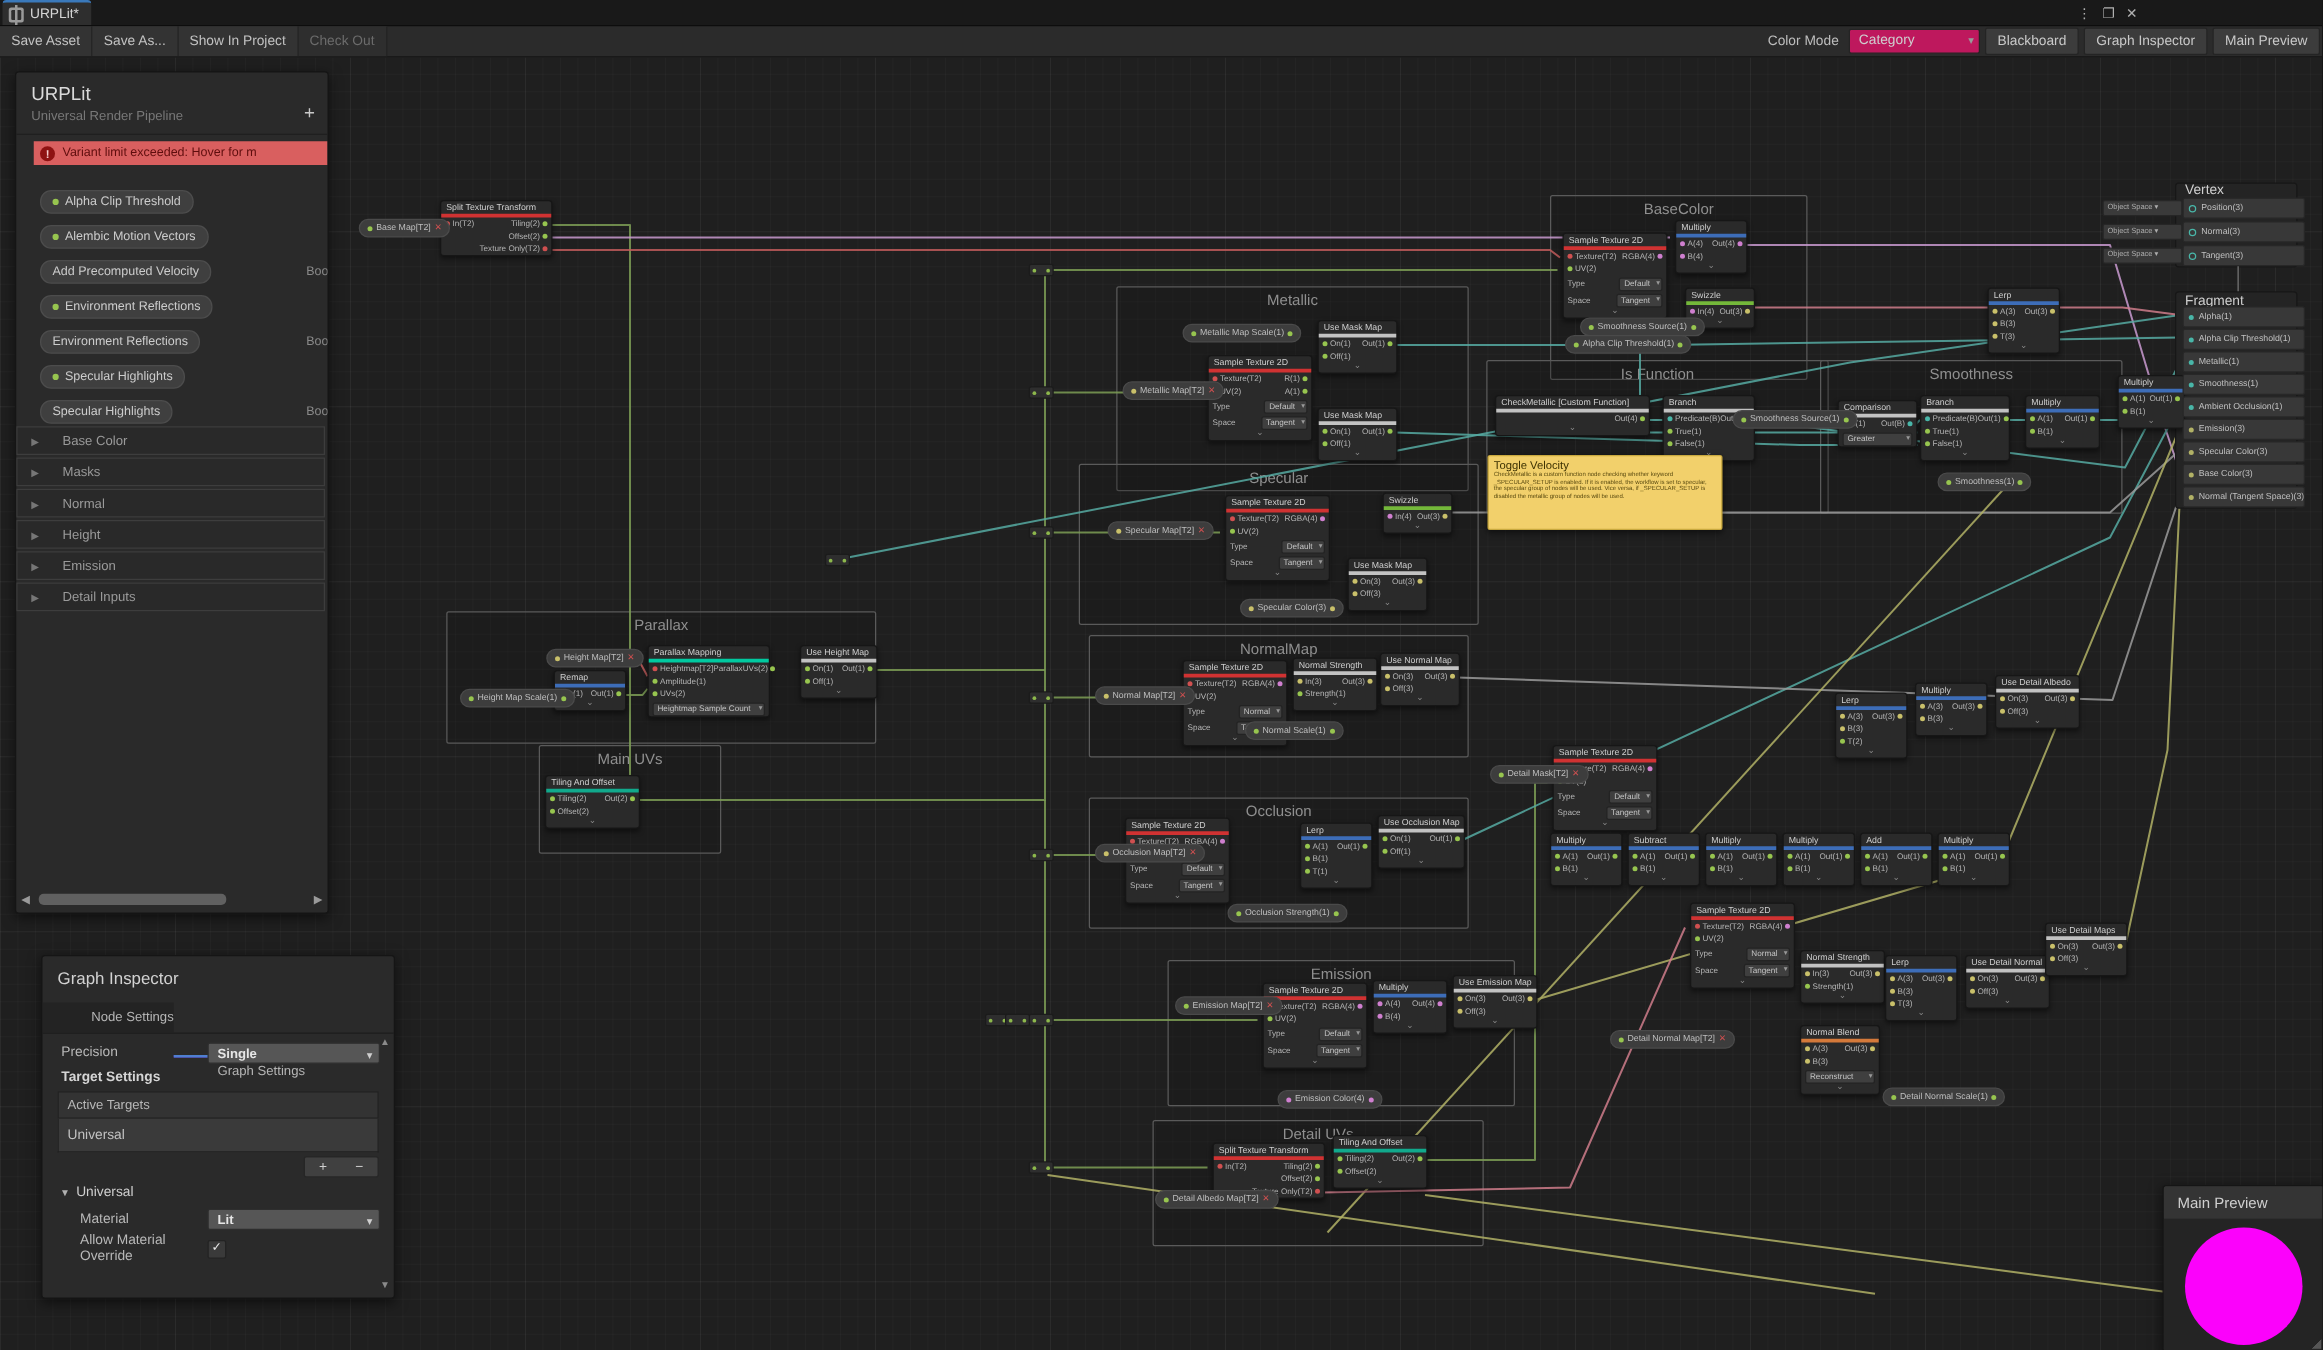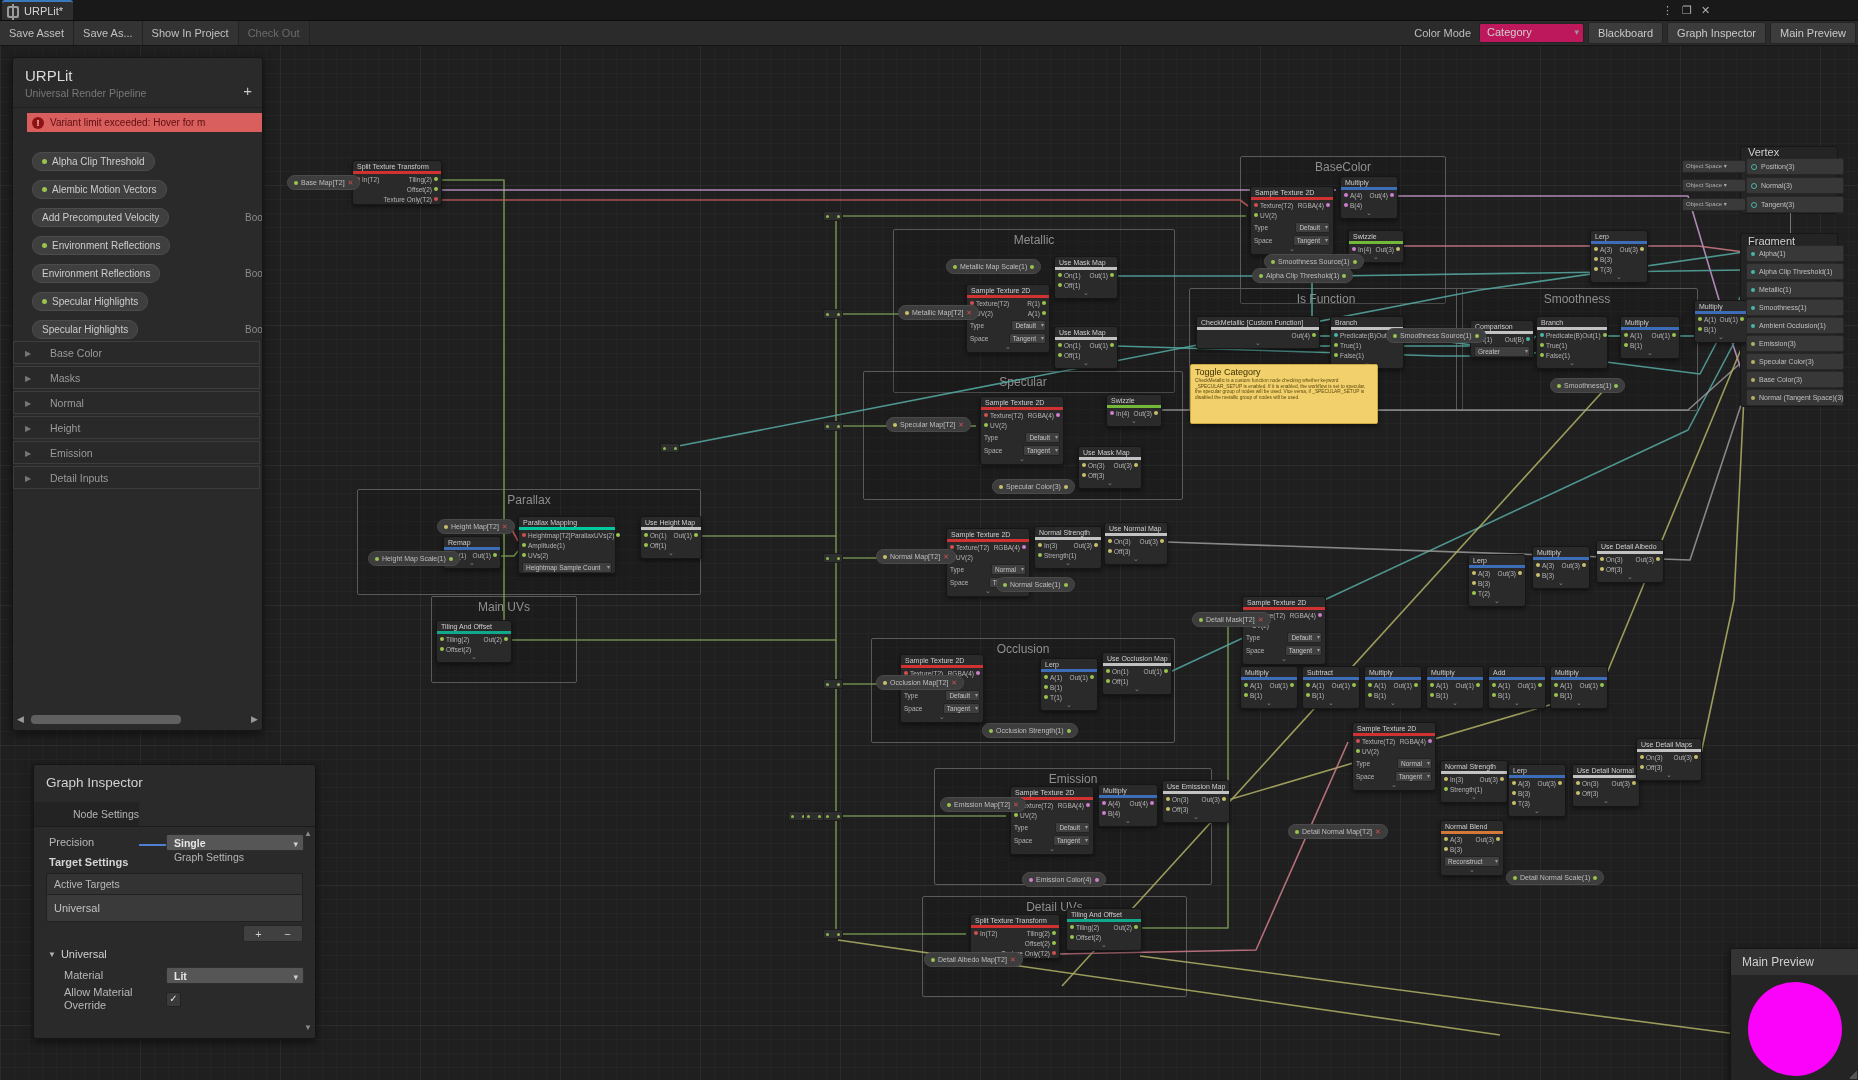--- a/index.html
+++ b/index.html
@@ -206,20 +206,23 @@
       </div>
       <div class="group" style="left: 1189px; top: 243px; width: 272px; height: 121px;">
         <div class="group-title">Is Function</div>
       </div>
       <div class="group" style="left: 1456px; top: 243px; width: 240px; height: 121px;">
         <div class="group-title">Smoothness</div>
       </div>
       <div class="group" style="left: 863px; top: 326px; width: 318px; height: 127px;">
         <div class="group-title">Specular</div>
       </div>
+      <div class="group" style="left: 871px; top: 463px; width: 302px; height: 96px;">
+        <div class="group-title">NormalMap</div>
+      </div>
       <div class="group" style="left: 871px; top: 593px; width: 302px; height: 103px;">
         <div class="group-title">Occlusion</div>
       </div>
       <div class="group" style="left: 934px; top: 723px; width: 276px; height: 115px;">
         <div class="group-title">Emission</div>
       </div>
       <div class="group" style="left: 922px; top: 851px; width: 263px; height: 99px;">
         <div class="group-title">Detail UVs</div>
       </div>
       <div class="group" style="left: 357px; top: 444px; width: 342px; height: 104px;">
@@ -1523,21 +1526,21 @@
         <span class="dot" style="background: rgb(151, 197, 79);"></span>
         <span>Smoothness Source(1)</span>
         <span class="dot" style="background: rgb(151, 197, 79);"></span>
       </div>
       <div class="pill" style="left: 1550px; top: 333px;">
         <span class="dot" style="background: rgb(151, 197, 79);"></span>
         <span>Smoothness(1)</span>
         <span class="dot" style="background: rgb(151, 197, 79);"></span>
       </div>
       <div class="note" style="left: 1190px; top: 319px; width: 178px; height: 54px;">
-        <div class="nt">Toggle Category</div>
+        <div class="nt">Toggle Velocity</div>
         <div class="nb">CheckMetallic is a custom function node checking whether keyword _SPECULAR_SETUP is enabled. If it is enabled, the workflow is set to specular, the specular group of nodes will be used. Vice versa, if _SPECULAR_SETUP is disabled the metallic group of nodes will be used.</div>
       </div>
       <div class="mstackbg" style="left: 1740px; top: 101px; width: 96px; height: 66px;"></div>
       <div class="mtitle" style="left: 1748px; top: 101px;">Vertex</div>
       <div class="spacepill" style="left: 1682px; top: 115px;">Object Space ▾</div>
       <div class="mrow" style="left: 1746px; top: 113px;">
         <span class="dot" style="background: transparent; border: 1px solid rgb(73, 182, 168);"></span>
         <span>Position(3)</span>
       </div>
       <div class="spacepill" style="left: 1682px; top: 134px;">Object Space ▾</div>

